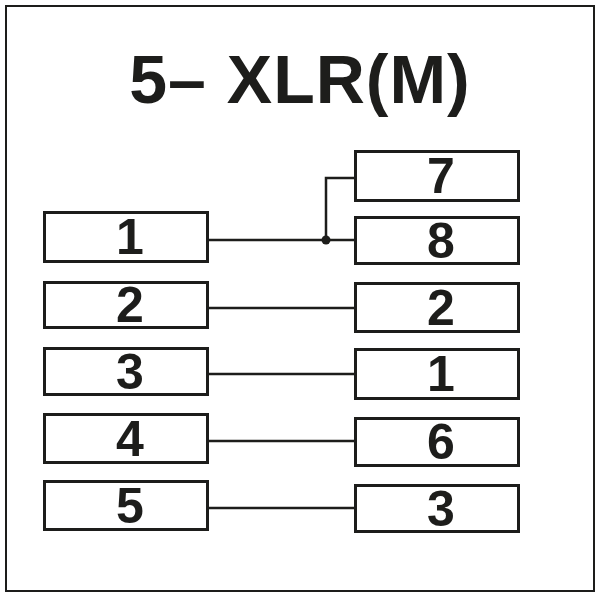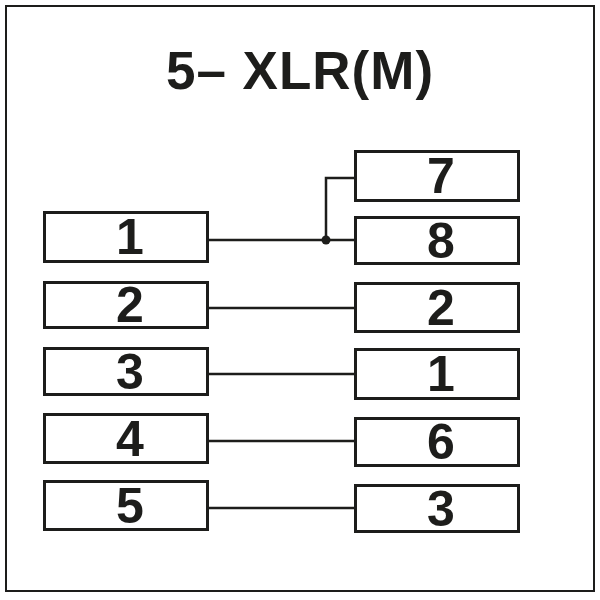--- a/index.html
+++ b/index.html
@@ -24,21 +24,21 @@
     border: 2.5px solid #1d1d1b;
     box-sizing: border-box;
     background: #ffffff;
   }
   .title {
     position: absolute;
     left: 0;
     top: 42px;
     width: 600px;
     text-align: center;
-    font-size: 53px;
+    font-size: 68px;
     font-weight: bold;
     letter-spacing: 1px;
     line-height: 1.1;
     color: #1d1d1b;
     white-space: pre;
   }
   .pin-box {
     position: absolute;
     box-sizing: border-box;
     border: 3px solid #1d1d1b;

